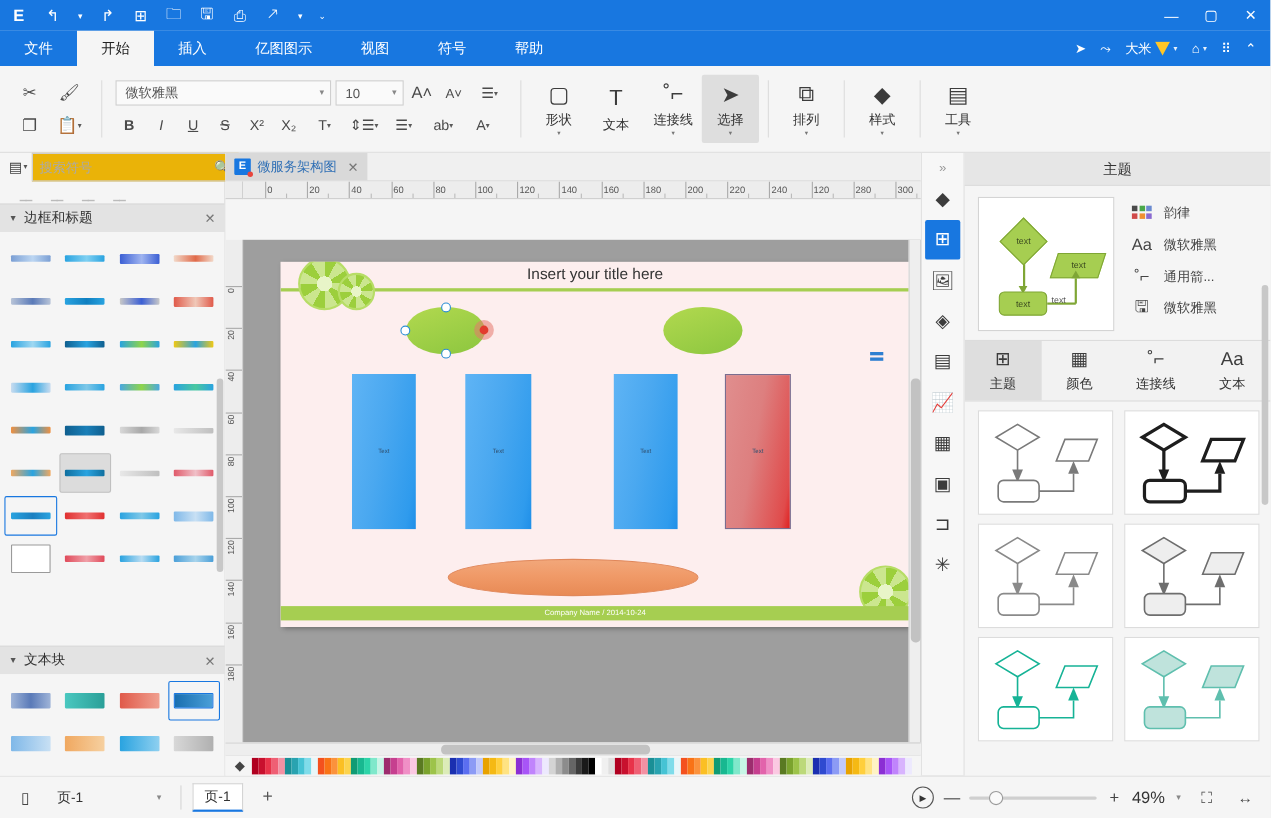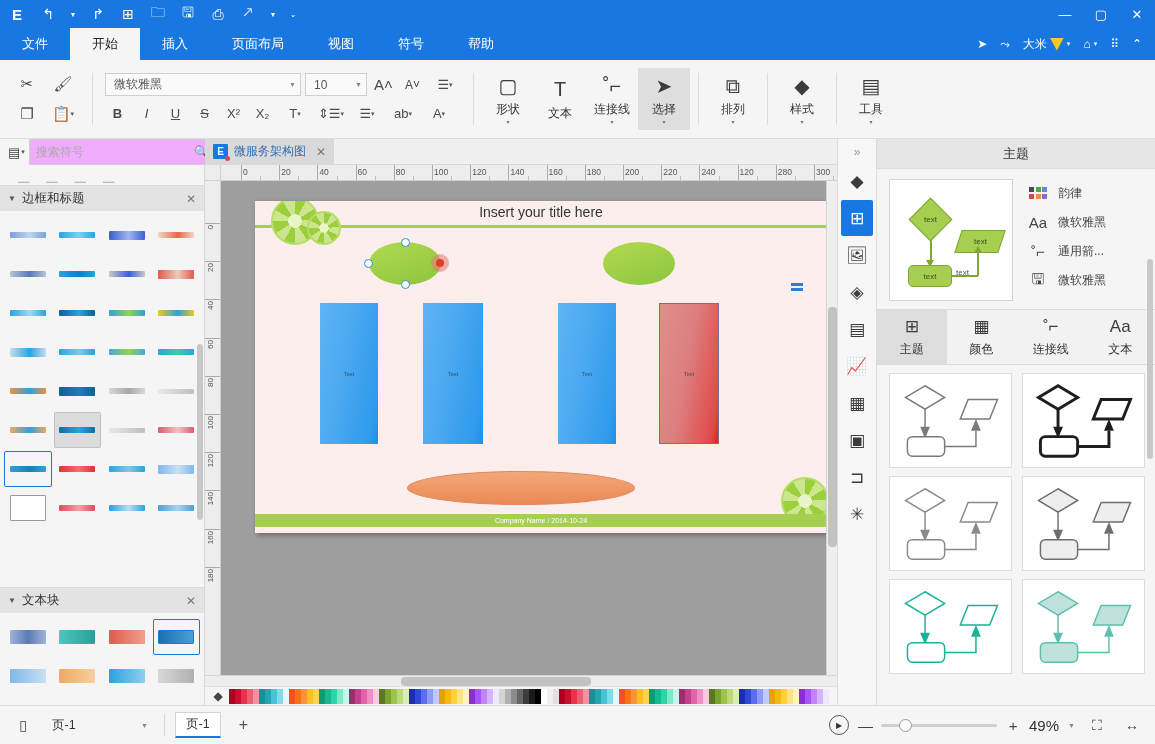--- a/index.html
+++ b/index.html
@@ -105,21 +105,21 @@
     display:flex; flex-direction:column; flex:0 0 205px; position:relative;
   }
   .lphead {
     height:30px; display:flex; align-items:center; padding:0 8px;
     font-size:13px; color:#444;
   }
   .collapse { margin-left:auto; color:#888; cursor:pointer; font-size:13px; }
   .searchrow { display:flex; align-items:center; padding:0 6px 6px 8px; gap:4px; }
   .libicon { width:22px; display:flex; align-items:center; gap:1px; color:#444; font-size:13px; cursor:pointer; }
   .searchbox {
-    flex:1; height:26px; border:1px solid #cfcfcf; background:#f0abfc; display:flex;
+    flex:1; height:26px; border:1px solid #cfcfcf; background:#eab308; display:flex;
     align-items:center; padding:0 6px; gap:4px;
   }
   .searchbox input { border:0; outline:0; flex:1; font-size:12px; color:#333; background:transparent;
     font-family:"Liberation Sans", sans-serif; }
   .searchbox input::placeholder { color:#aaa; }
   .navarrows { display:flex; flex-direction:column; gap:2px; }
   .navbtn {
     width:19px; height:12px; border:1px solid #cfcfcf; background:#fafafa;
     display:flex; align-items:center; justify-content:center; font-size:7px; color:#666; cursor:pointer;
   }
@@ -165,21 +165,21 @@
   }
   .tabclose { color:#777; font-size:12px; margin-left:4px; }
   .rulerrow { display:flex; height:16px; flex:0 0 16px; }
   .corner { width:16px; background:#ededed; border-right:1px solid #d0d0d0; border-bottom:1px solid #d0d0d0;}
   .hruler {
     flex:1; background:#ededed; border-bottom:1px solid #d0d0d0; position:relative; overflow:hidden;
   }
   .tick { position:absolute; top:0; height:16px; border-left:1px solid #aaa; }
   .tick.minor { height:5px; top:11px; border-left:1px solid #bbb; }
   .ticklabel { position:absolute; top:2px; font-size:8.5px; color:#555; padding-left:2px; }
-  .canvaswrap { flex:1; display:flex; min-height:0; }
+  .canvaswrap { flex:1; display:flex; min-height:0;margin-top:37px; }
   .vruler { width:16px; background:#ededed; border-right:1px solid #d0d0d0; position:relative; overflow:hidden; }
   .vtick { position:absolute; left:0; width:16px; border-top:1px solid #aaa; }
   .vticklabel {
     position:absolute; left:1px; font-size:8px; color:#555;
     writing-mode:vertical-rl; transform:rotate(180deg);
   }
   .canvasscroll { flex:1; position:relative; background:#9e9e9e; overflow:hidden; }
   .pagearea { position:absolute; left:34px; top:20px; }
   .page {
     width:572px; height:332px; background:#fdeeee; box-shadow:2px 2px 5px rgba(0,0,0,.35);
@@ -350,21 +350,21 @@
       <div class="winbtn">—</div>
       <div class="winbtn">▢</div>
       <div class="winbtn close">✕</div>
     </div>
   </div>
 
   <div class="menubar">
     <div class="mtab">文件</div>
     <div class="mtab active">开始</div>
     <div class="mtab">插入</div>
-    <div class="mtab">页面布局</div>
+    <div class="mtab">亿图图示</div>
     <div class="mtab">视图</div>
     <div class="mtab">符号</div>
     <div class="mtab">帮助</div>
     <div class="menuright">
       <div class="mr">➤</div>
       <div class="mr">⤳</div>
       <div class="mr">
         <span>大米</span>
         <span class="vipbadge"></span>
         <span class="caret">▾</span>

